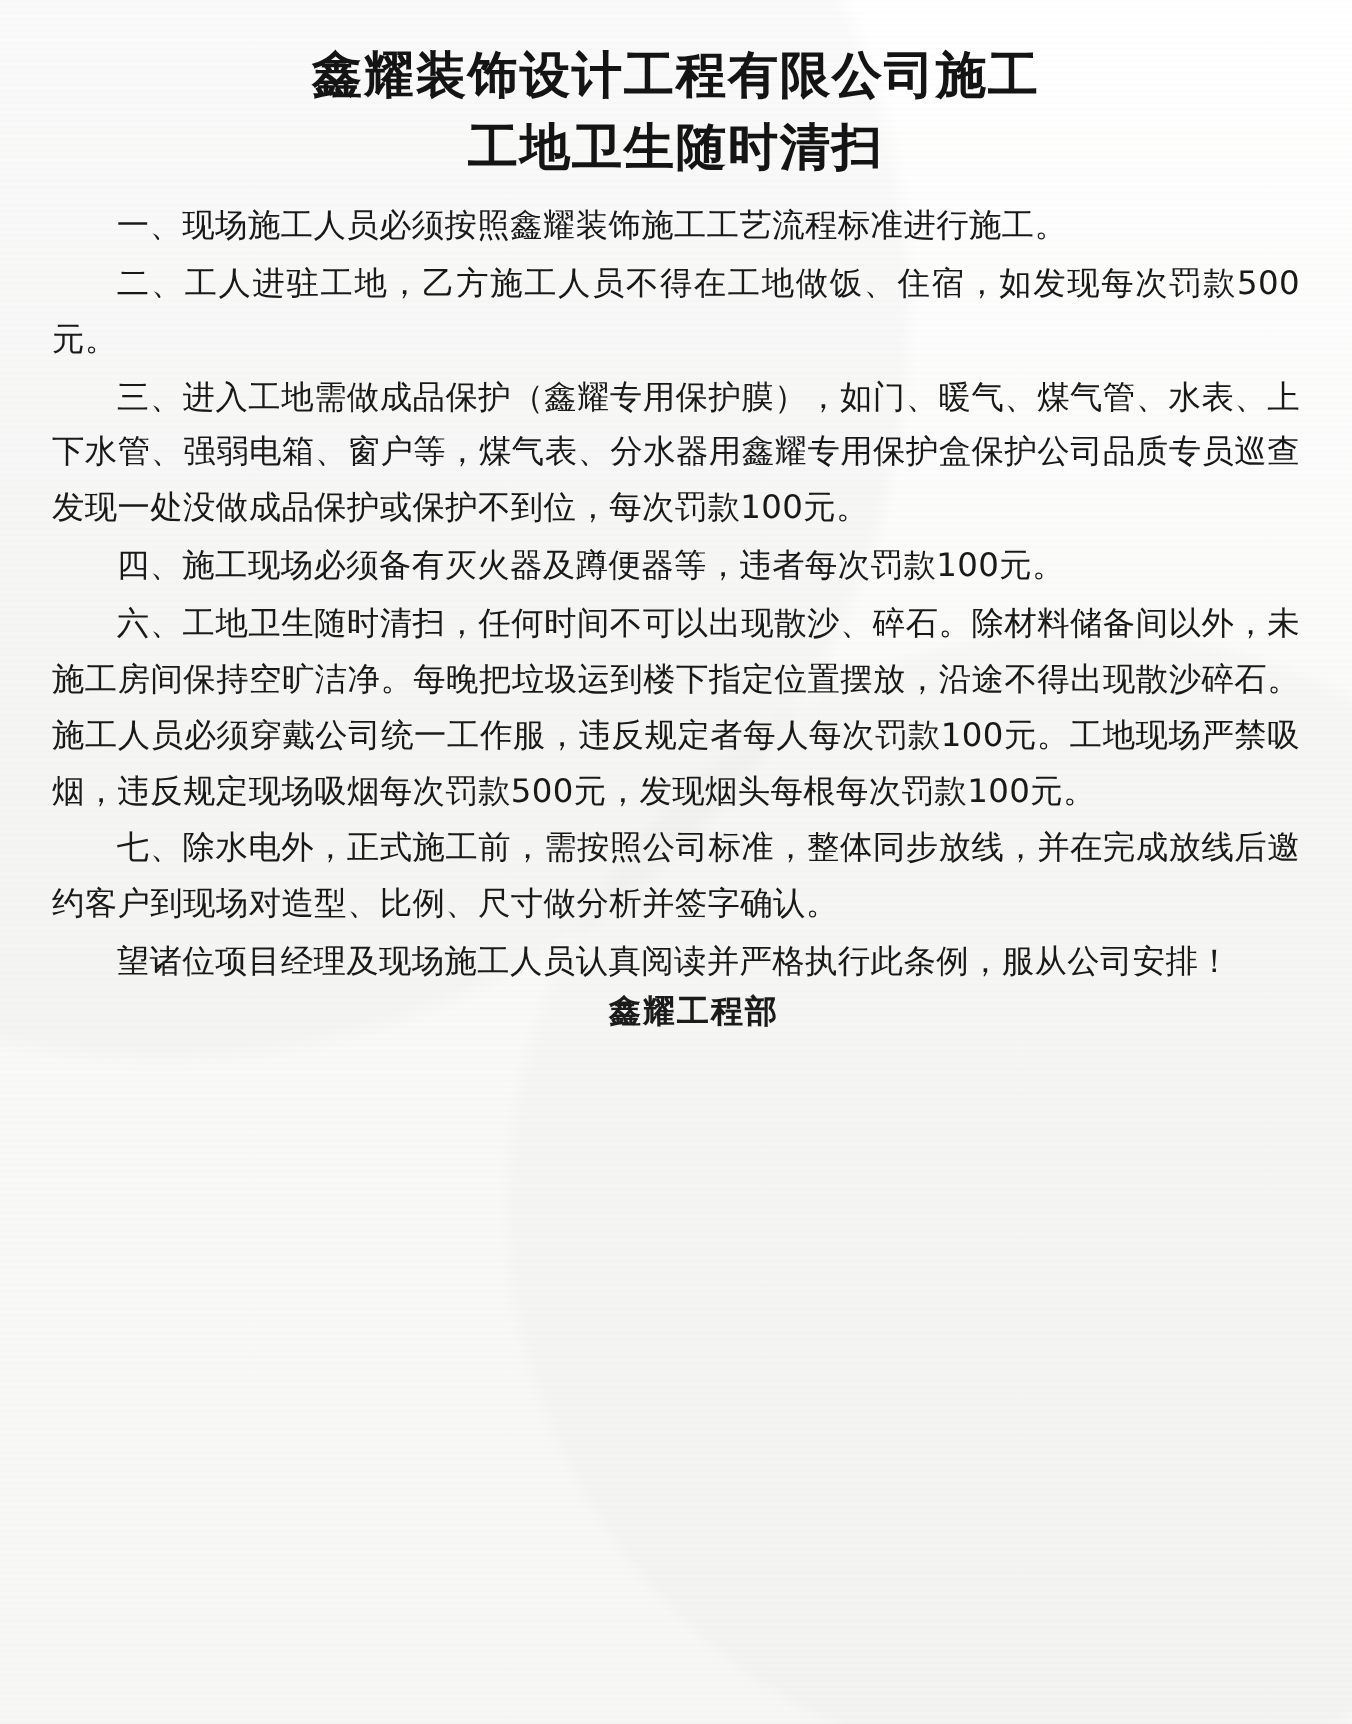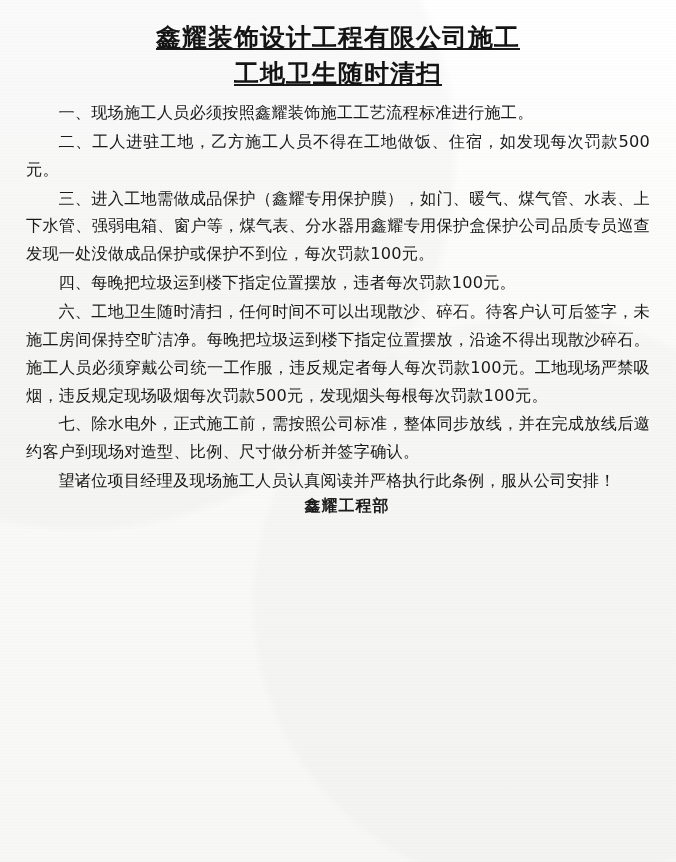--- a/index.html
+++ b/index.html
@@ -22,21 +22,20 @@
     background-image:
       radial-gradient(circle at 12% 18%, rgba(0,0,0,0.018) 0 40%, rgba(0,0,0,0) 41%),
       radial-gradient(circle at 80% 70%, rgba(0,0,0,0.015) 0 35%, rgba(0,0,0,0) 36%),
       linear-gradient(180deg, #ffffff 0%, #fafaf9 40%, #f7f7f6 100%);
     box-sizing: border-box;
     padding: 14px 26px 10px 26px;
   }
   .title-block {
     text-align: center;
     margin: 6px 0 8px 0;
-    text-decoration: underline;
   }
   .title-line {
     font-family: "DejaVu Sans", "Liberation Sans", sans-serif;
     font-weight: 700;
     font-size: 25px;
     letter-spacing: 1px;
     line-height: 1.42;
     color: #141414;
     white-space: nowrap;
   }
@@ -83,22 +82,22 @@
 
   <div class="title-block">
     <div class="title-line">鑫耀装饰设计工程有限公司施工</div>
     <div class="title-line">工地卫生随时清扫</div>
   </div>
 
   <div class="body-block">
     <p class="para">一、现场施工人员必须按照鑫耀装饰施工工艺流程标准进行施工。</p>
     <p class="para">二、工人进驻工地，乙方施工人员不得在工地做饭、住宿，如发现每次罚款500元。</p>
     <p class="para">三、进入工地需做成品保护（鑫耀专用保护膜），如门、暖气、煤气管、水表、上下水管、强弱电箱、窗户等，煤气表、分水器用鑫耀专用保护盒保护公司品质专员巡查发现一处没做成品保护或保护不到位，每次罚款100元。</p>
-    <p class="para">四、每晚把垃圾运到楼下指定位置摆放，违者每次罚款100元。</p>
-    <p class="para">六、工地卫生随时清扫，任何时间不可以出现散沙、碎石。待客户认可后签字，未施工房间保持空旷洁净。每晚把垃圾运到楼下指定位置摆放，沿途不得出现散沙碎石。施工人员必须穿戴公司统一工作服，违反规定者每人每次罚款100元。工地现场严禁吸烟，违反规定现场吸烟每次罚款500元，发现烟头每根每次罚款100元。</p>
+    <p class="para">四、施工现场必须备有灭火器及蹲便器等，违者每次罚款100元。</p>
+    <p class="para">六、工地卫生随时清扫，任何时间不可以出现散沙、碎石。除材料储备间以外，未施工房间保持空旷洁净。每晚把垃圾运到楼下指定位置摆放，沿途不得出现散沙碎石。施工人员必须穿戴公司统一工作服，违反规定者每人每次罚款100元。工地现场严禁吸烟，违反规定现场吸烟每次罚款500元，发现烟头每根每次罚款100元。</p>
     <p class="para">七、除水电外，正式施工前，需按照公司标准，整体同步放线，并在完成放线后邀约客户到现场对造型、比例、尺寸做分析并签字确认。</p>
     <p class="para">望诸位项目经理及现场施工人员认真阅读并严格执行此条例，服从公司安排！</p>
   </div>
 
   <div class="signature">
     <span class="sig-shift">鑫耀工程部</span>
   </div>
 
   <div class="grain"></div>
 </div>

